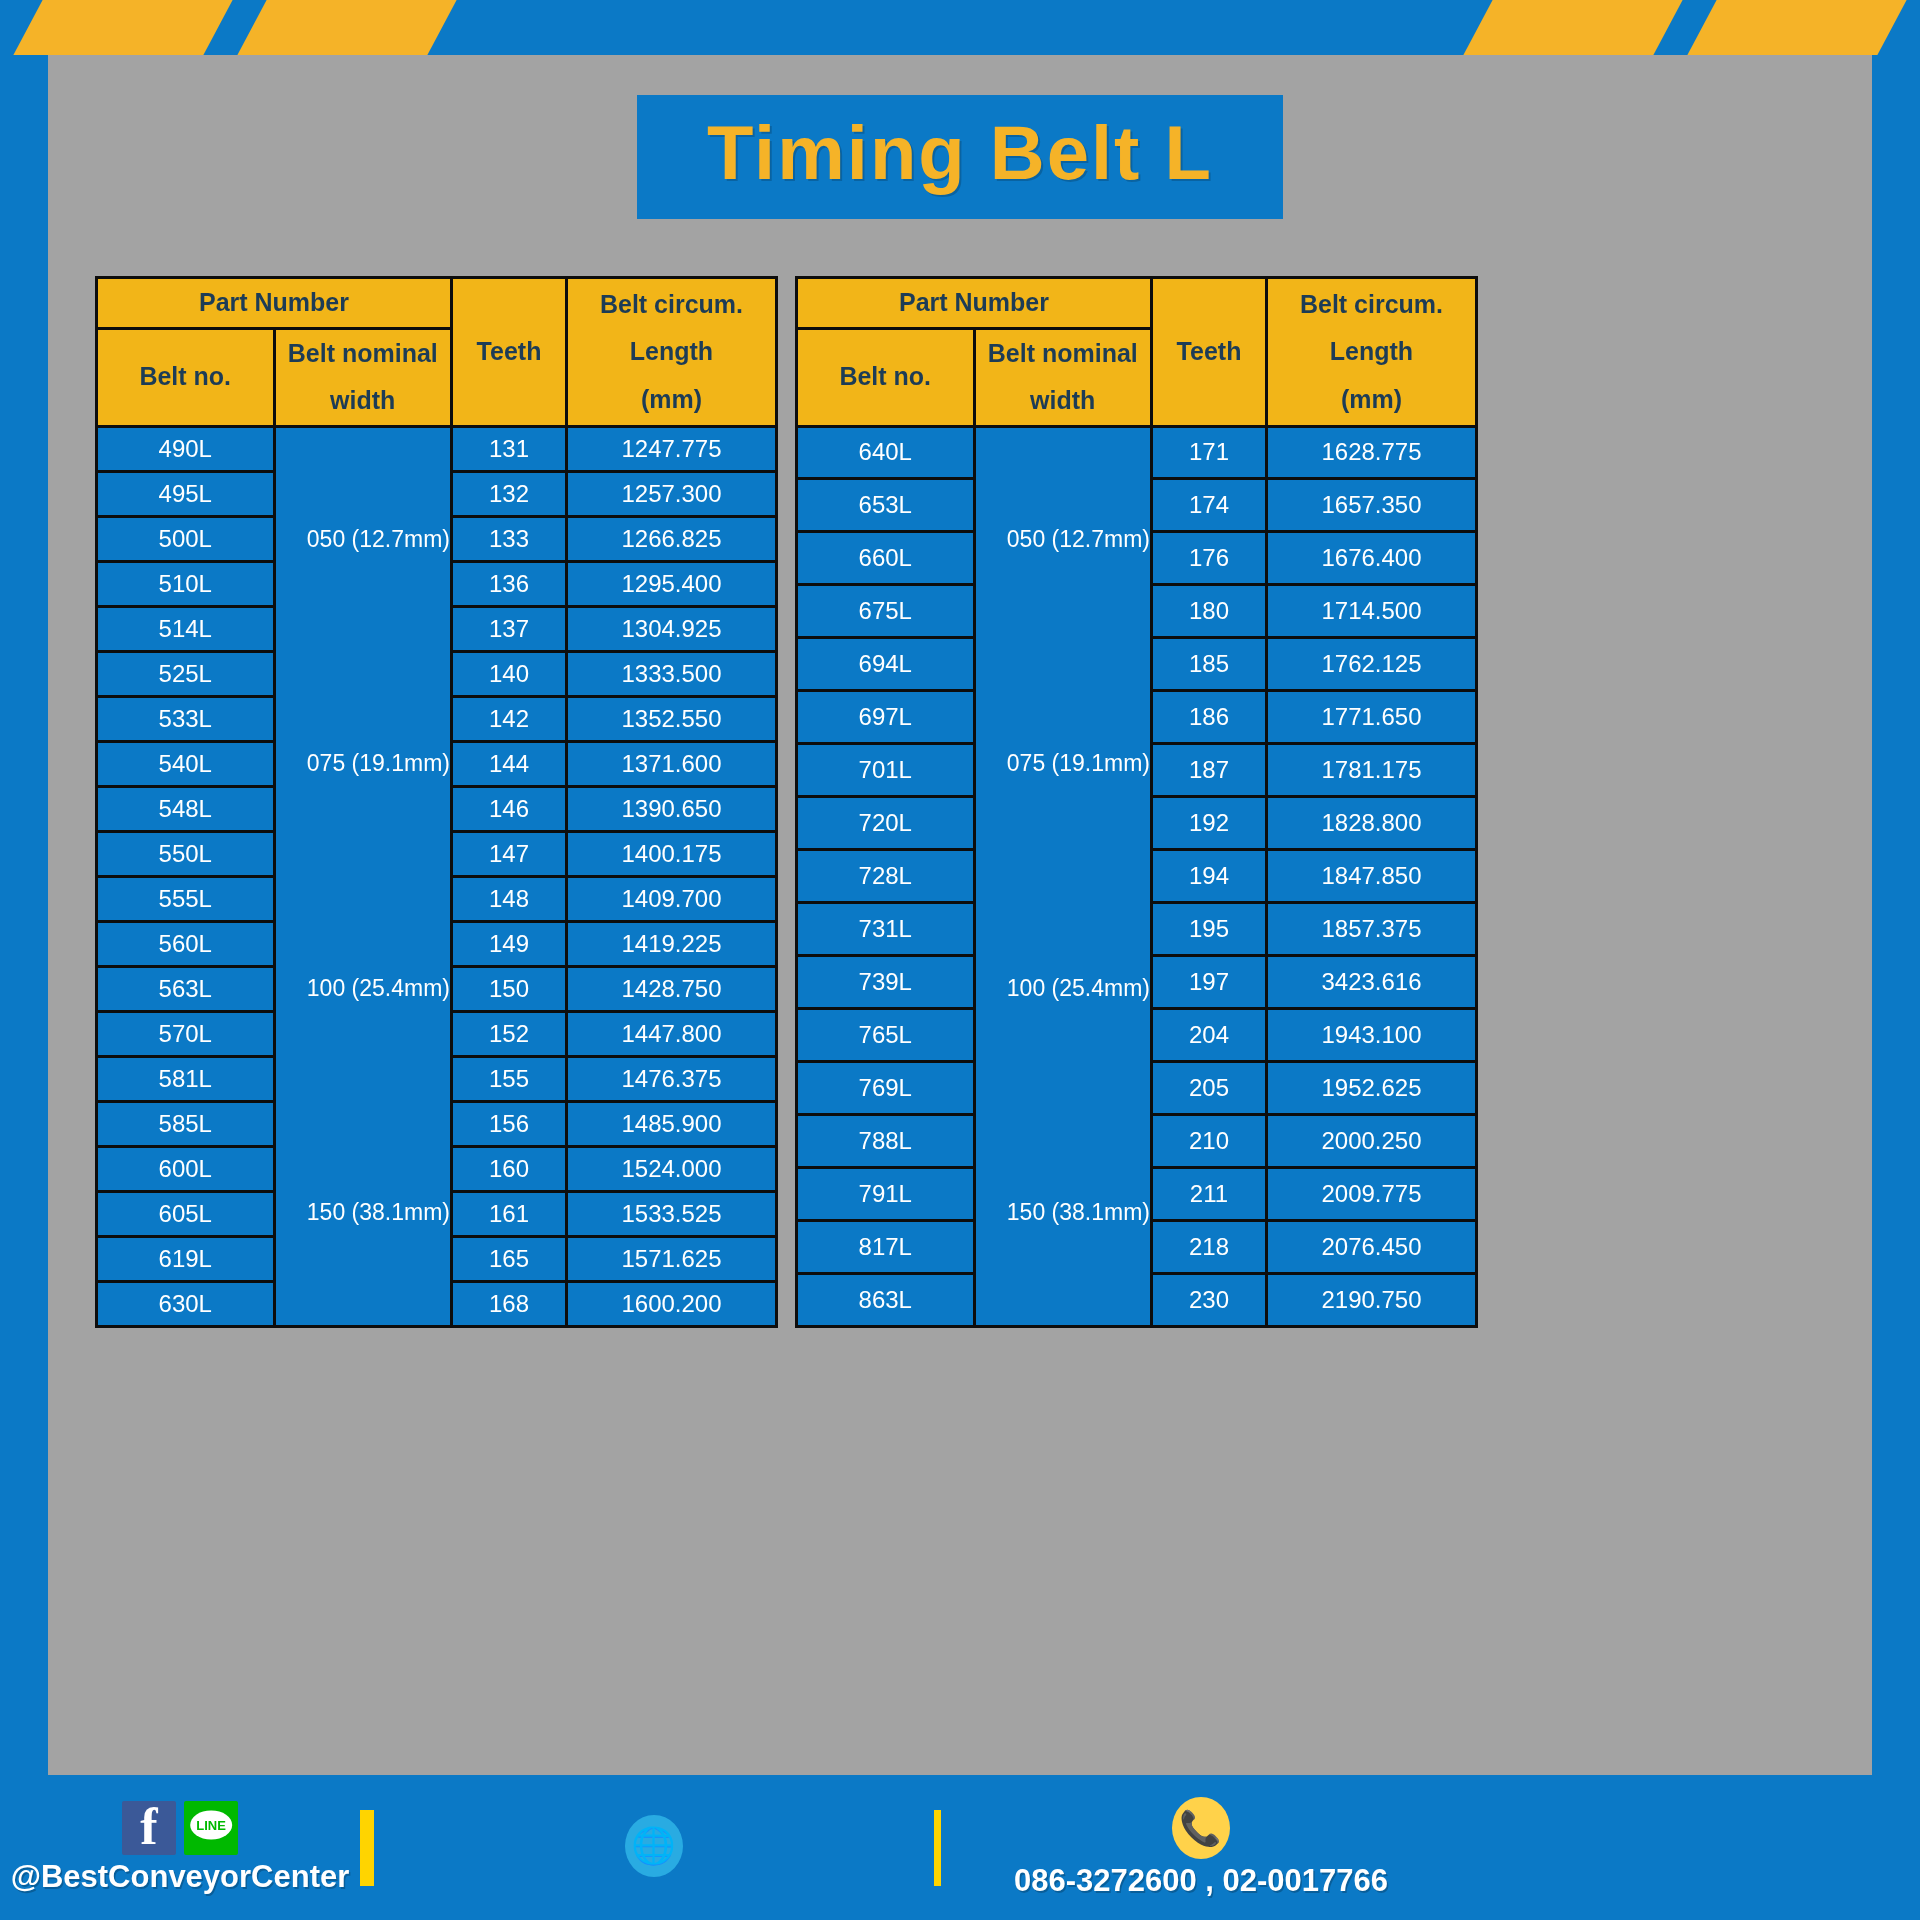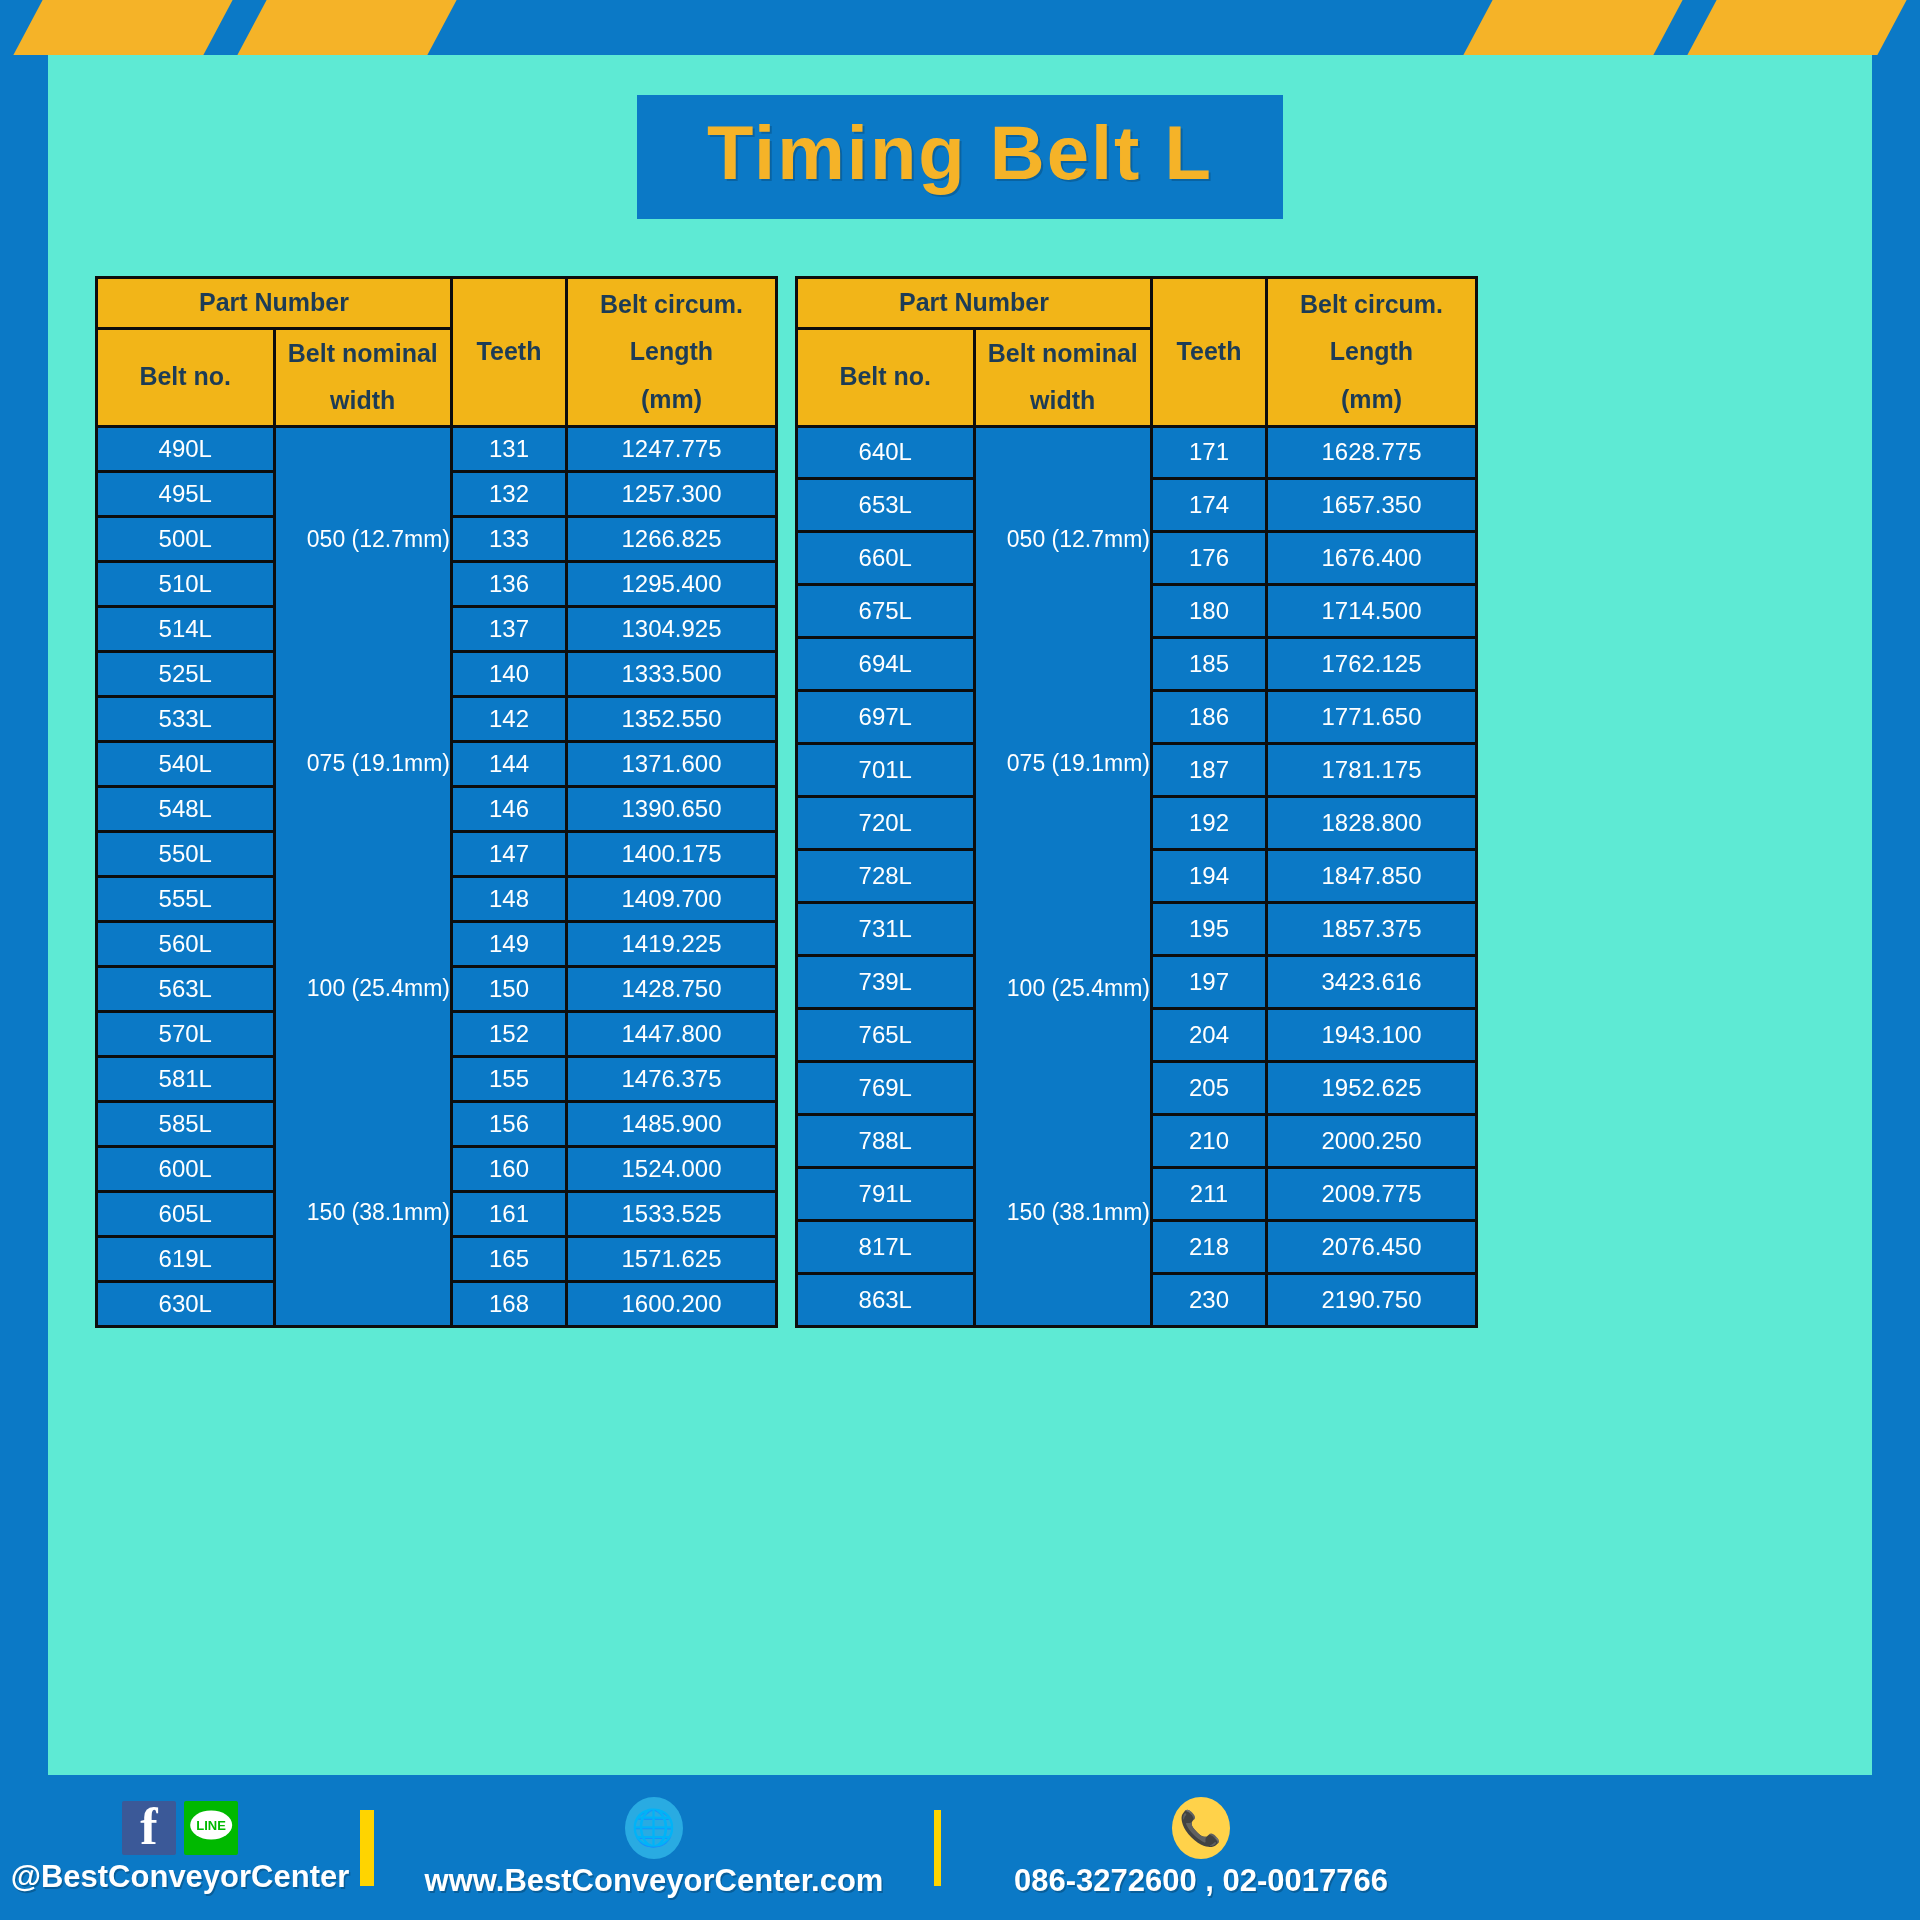--- a/index.html
+++ b/index.html
@@ -20,21 +20,21 @@
   }
   .stripe.sL1 { left: 28px; }
   .stripe.sL2 { left: 252px; }
   .stripe.sR1 { right: 252px; }
   .stripe.sR2 { right: 28px; }
 
   
   .card {
     position:absolute;
     left:48px; top:55px; right:48px; bottom:145px;
-    background:#5eead4;
+    background:#a3a3a3;
   }
 
   
   .title-wrap { position:absolute; left:0; right:0; top:40px; display:flex; justify-content:center; }
   .title-box {
     background:#0B79C6;
     padding:18px 70px 26px 70px;
     min-width:620px;
     text-align:center;
   }
@@ -444,21 +444,20 @@
 
   <div class="fdiv"></div>
 
 
   <div class="fdiv"></div>
 
   <div class="fgroup g3">
     <div class="ficons">
       <div class="icon-web">🌐</div>
     </div>
-    <div class="ftext">www.BestConveyorCenter.com</div>
   </div>
 
   <div class="fdiv"></div>
 
   <div class="fgroup g4">
     <div class="ficons">
       <div class="icon-phone">📞</div>
     </div>
     <div class="ftext">086-3272600 , 02-0017766</div>
   </div>

